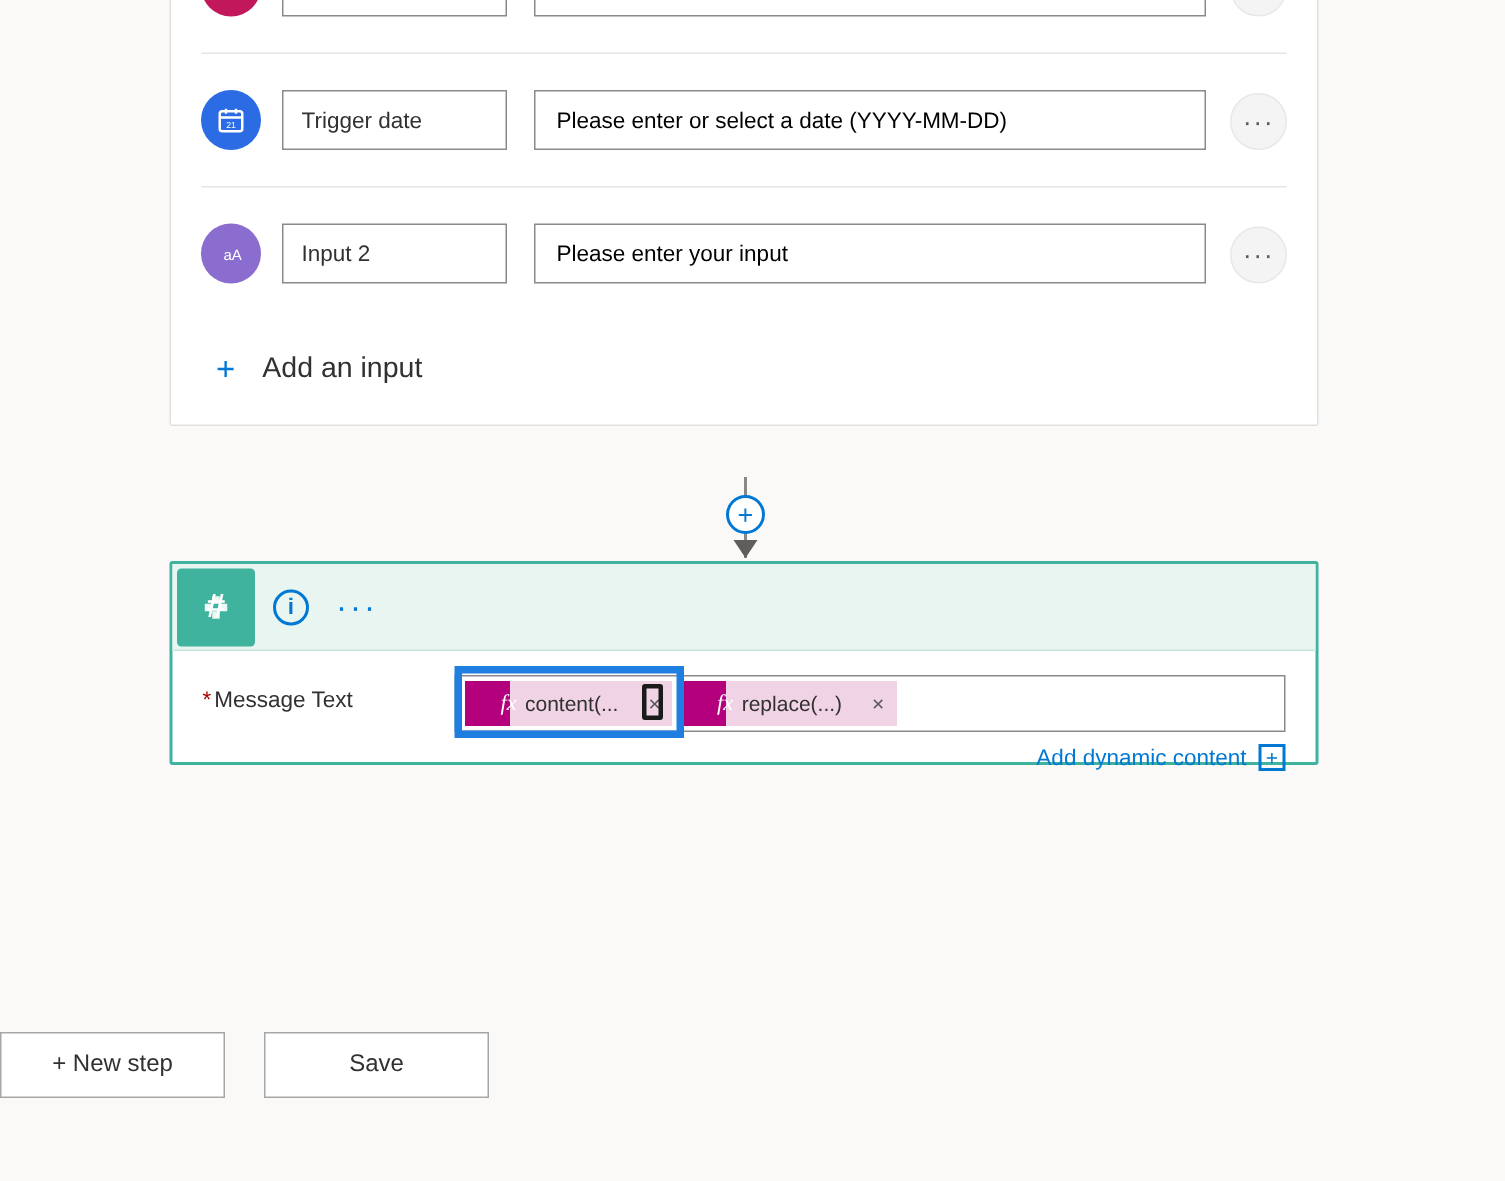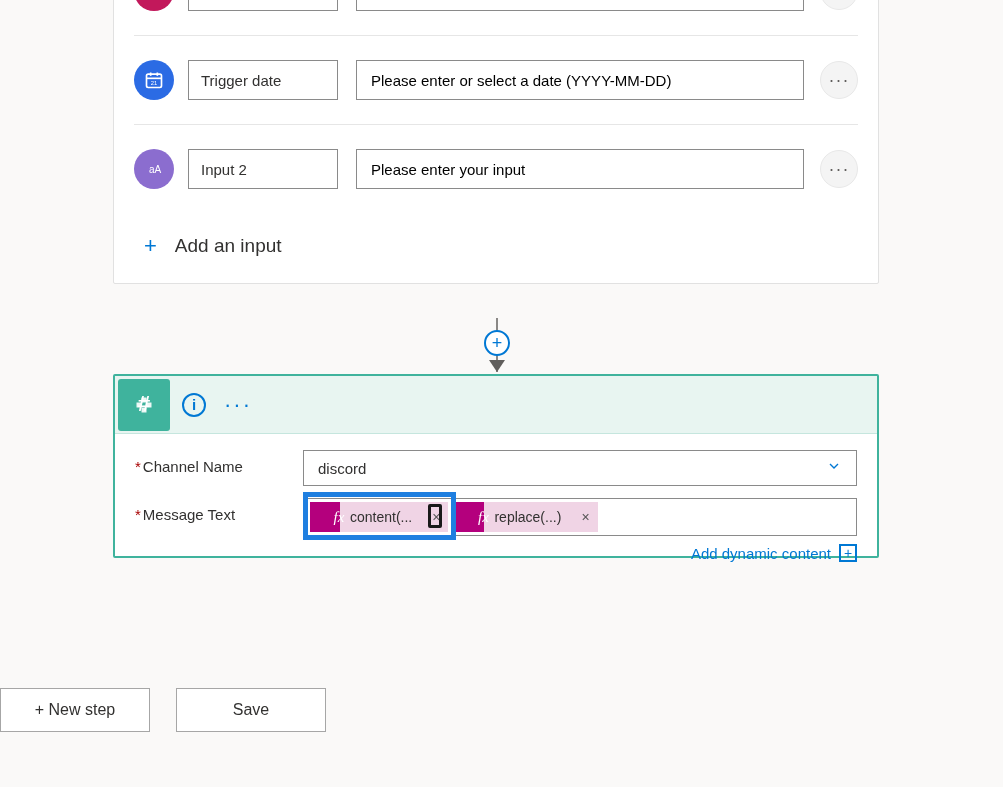--- a/index.html
+++ b/index.html
@@ -22,21 +22,21 @@
     left: 113px;
     top: -50px;
     width: 766px;
     background: #fff;
     border: 1px solid #e1e1e1;
     border-radius: 2px;
     padding-top: 20px;
   }
   .trigger-row {
     display: flex;
-    align-items: center;
+    align-items: flex-end;
     padding: 24px 0;
     margin: 0 20px;
     border-top: 1px solid #e6e6e6;
     position: relative;
   }
   .row-top { border-top: none; padding-top: 0; }
   .param-icon {
     width: 40px; height: 40px;
     border-radius: 50%;
     display: flex; align-items: center; justify-content: center;
@@ -309,31 +309,20 @@
             <circle cx="12" cy="12" r="9" fill="none" stroke="#fff" stroke-width="0"></circle>
             <text x="12" y="17" font-size="18" fill="#fff" text-anchor="middle" font-weight="bold">#</text>
           </svg>
       </div>
       <div class="info-icon">i</div>
       <div class="header-ellipsis">···</div>
     </div>
 
     <div class="action-body">
 
-      <div class="form-row">
-        <div class="form-label"><span class="req">*</span><span>Channel Name</span></div>
-        <div class="select-box">
-          <span>discord</span>
-          <span class="chevron">
-            <svg viewBox="0 0 24 24">
-                <polyline points="6 9 12 15 18 9"></polyline>
-              </svg>
-          </span>
-        </div>
-      </div>
 
       <div class="form-row" style="margin-bottom:0;">
         <div class="form-label"><span class="req">*</span><span>Message Text</span></div>
         <div class="msg-input">
           <span class="token">
             <span class="token-fx">fx</span>
             <span class="token-label">content(...</span>
             <span class="token-x">×</span>
           </span>
           <span class="token">

